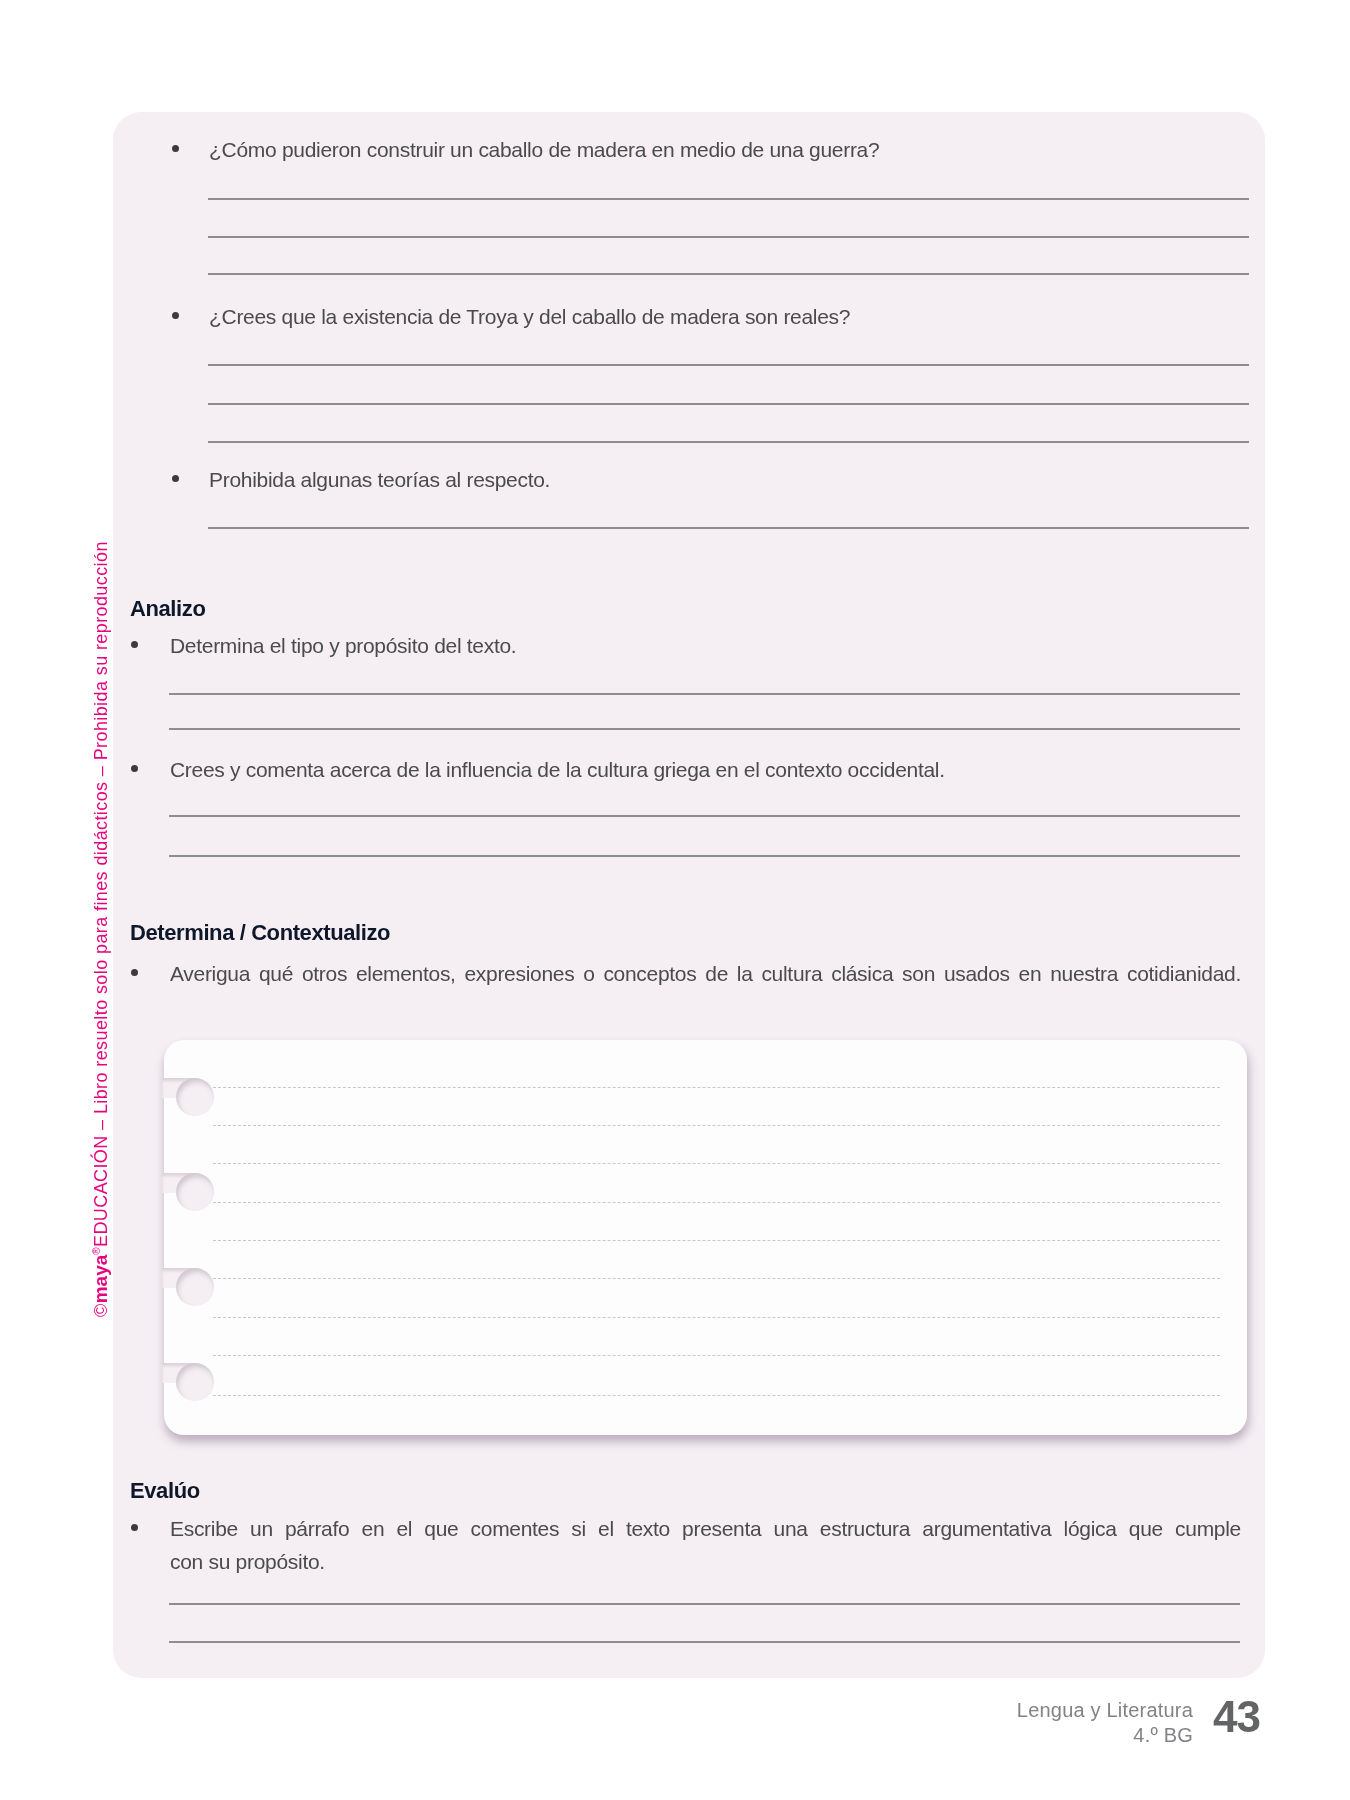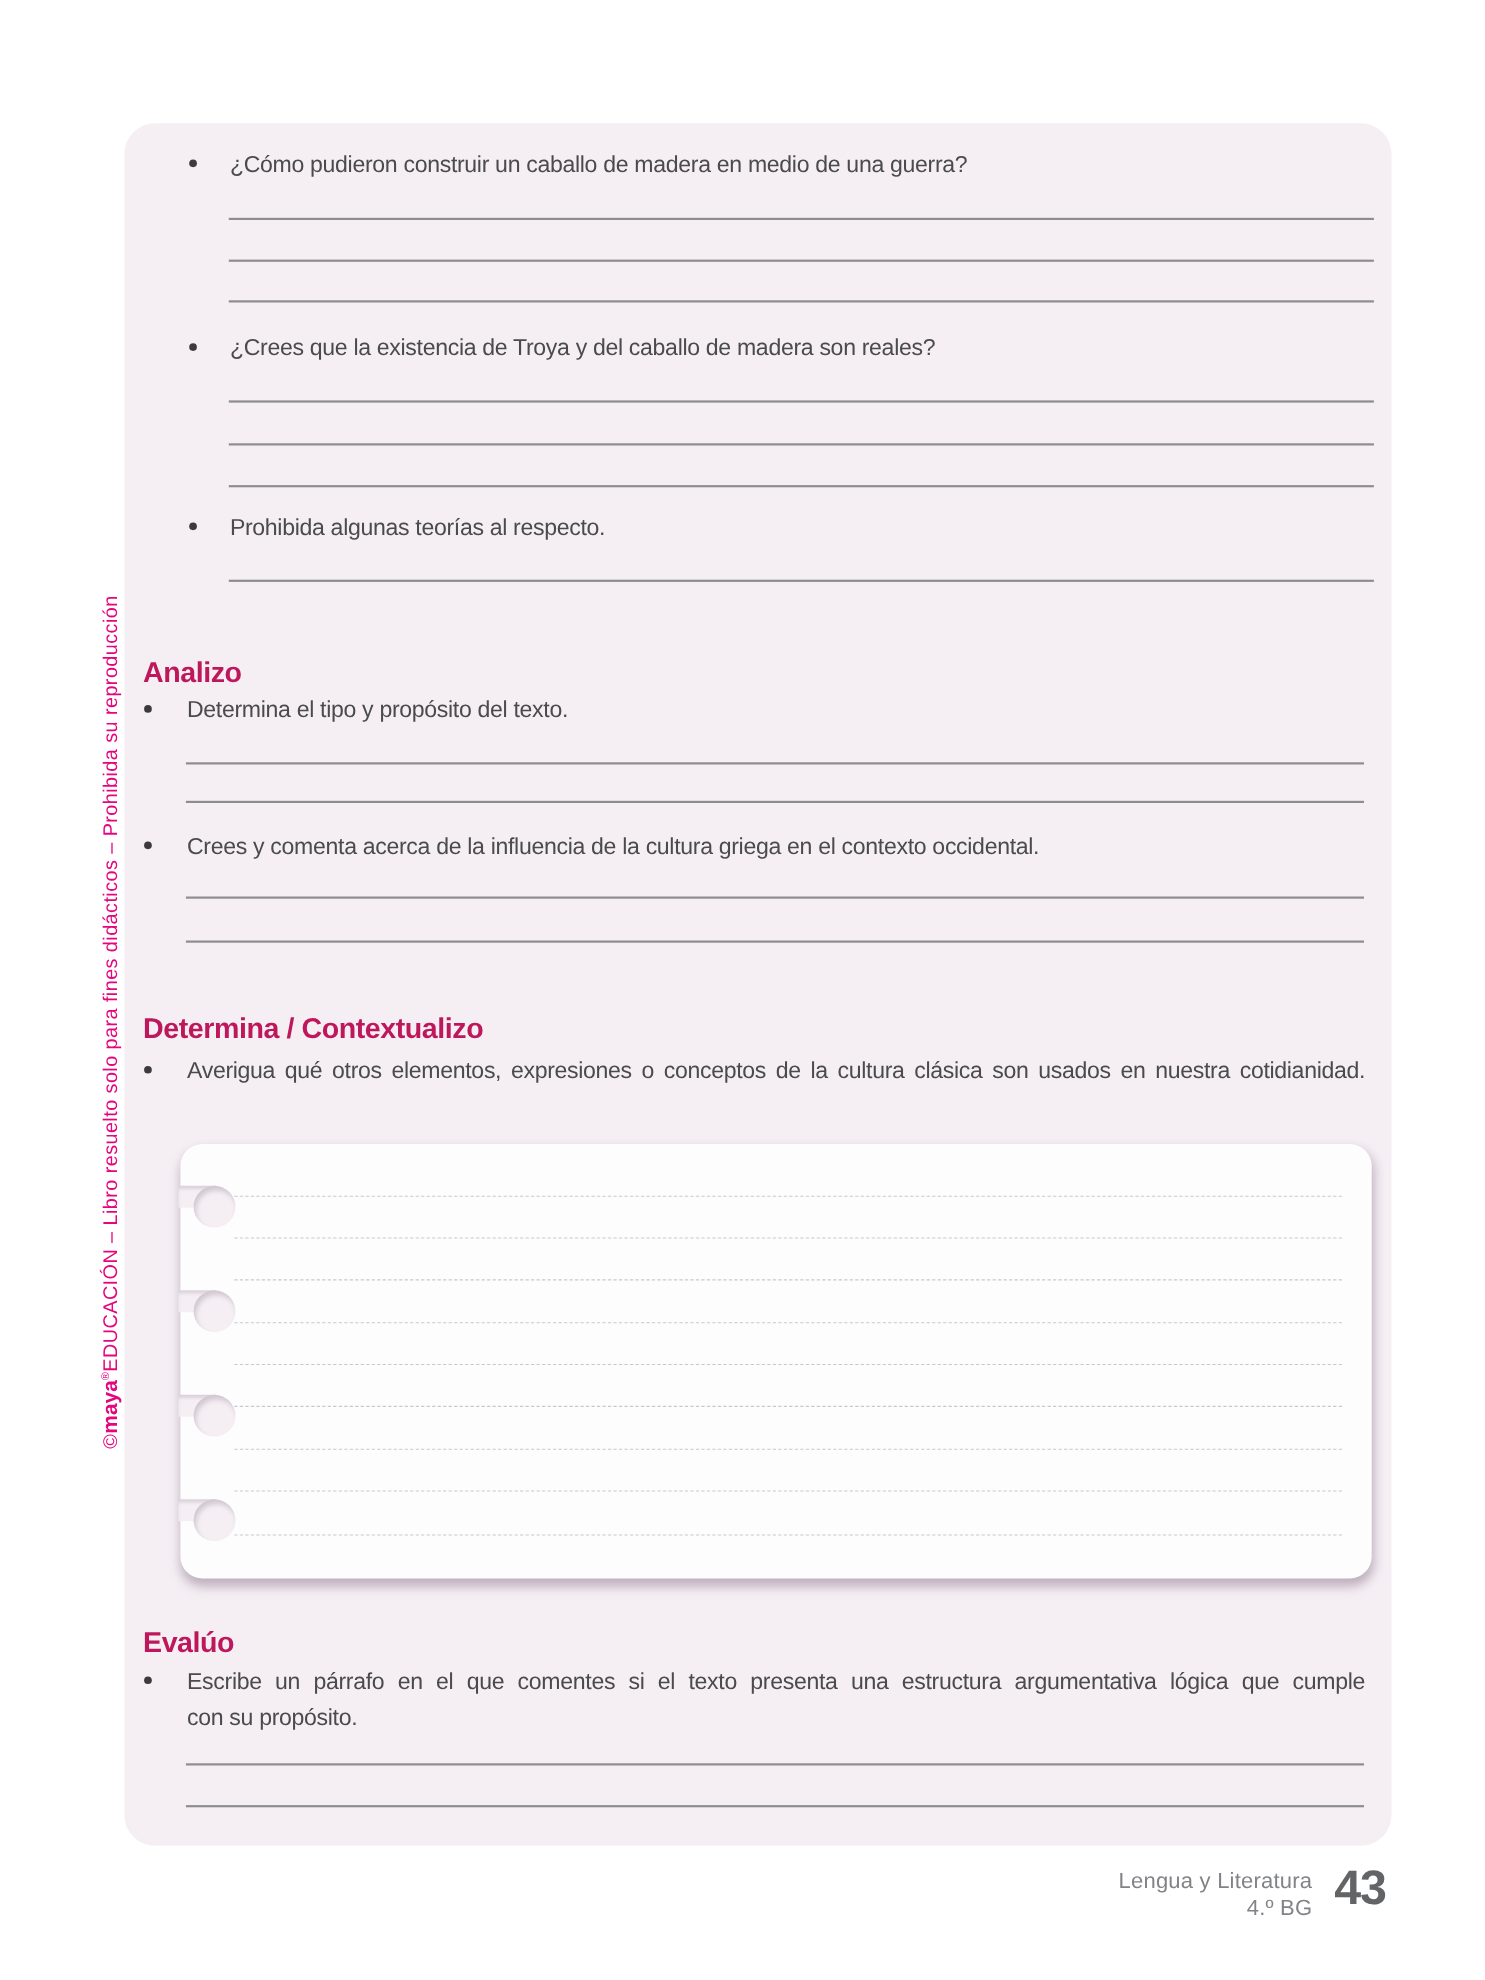--- a/index.html
+++ b/index.html
@@ -23,21 +23,21 @@
     line-height:27px;white-space:nowrap;
   }
   .l2 .btext{left:96px;}
   .l1 .btext{left:57px;text-align:center;}
   .cont{ 
     position:absolute;left:57px;color:#4b4a4c;font-size:21px;letter-spacing:-0.3px;
     line-height:27px;white-space:nowrap;
   }
   .just{width:1071px;white-space:normal;text-align:justify;text-align-last:justify;}
   .heading{
-    position:absolute;left:17px;color:#be185d;font-size:26px;font-weight:bold;
+    position:absolute;left:17px;color:#0f172a;font-size:22px;font-weight:bold;
     letter-spacing:-0.4px;white-space:nowrap;
   }
   .wline{position:absolute;height:0;border-bottom:2px solid #8d8c8f;}
   .wl2{left:95px;width:1041px;}
   .wl1{left:56px;width:1071px;}
   
   .notebook{
     position:absolute;left:51px;top:928px;width:1083px;height:395px;background:#fefdfe;
     border-radius:20px;
     box-shadow:0 7px 10px rgba(130,105,130,.38),4px 4px 9px rgba(130,105,130,.16);

